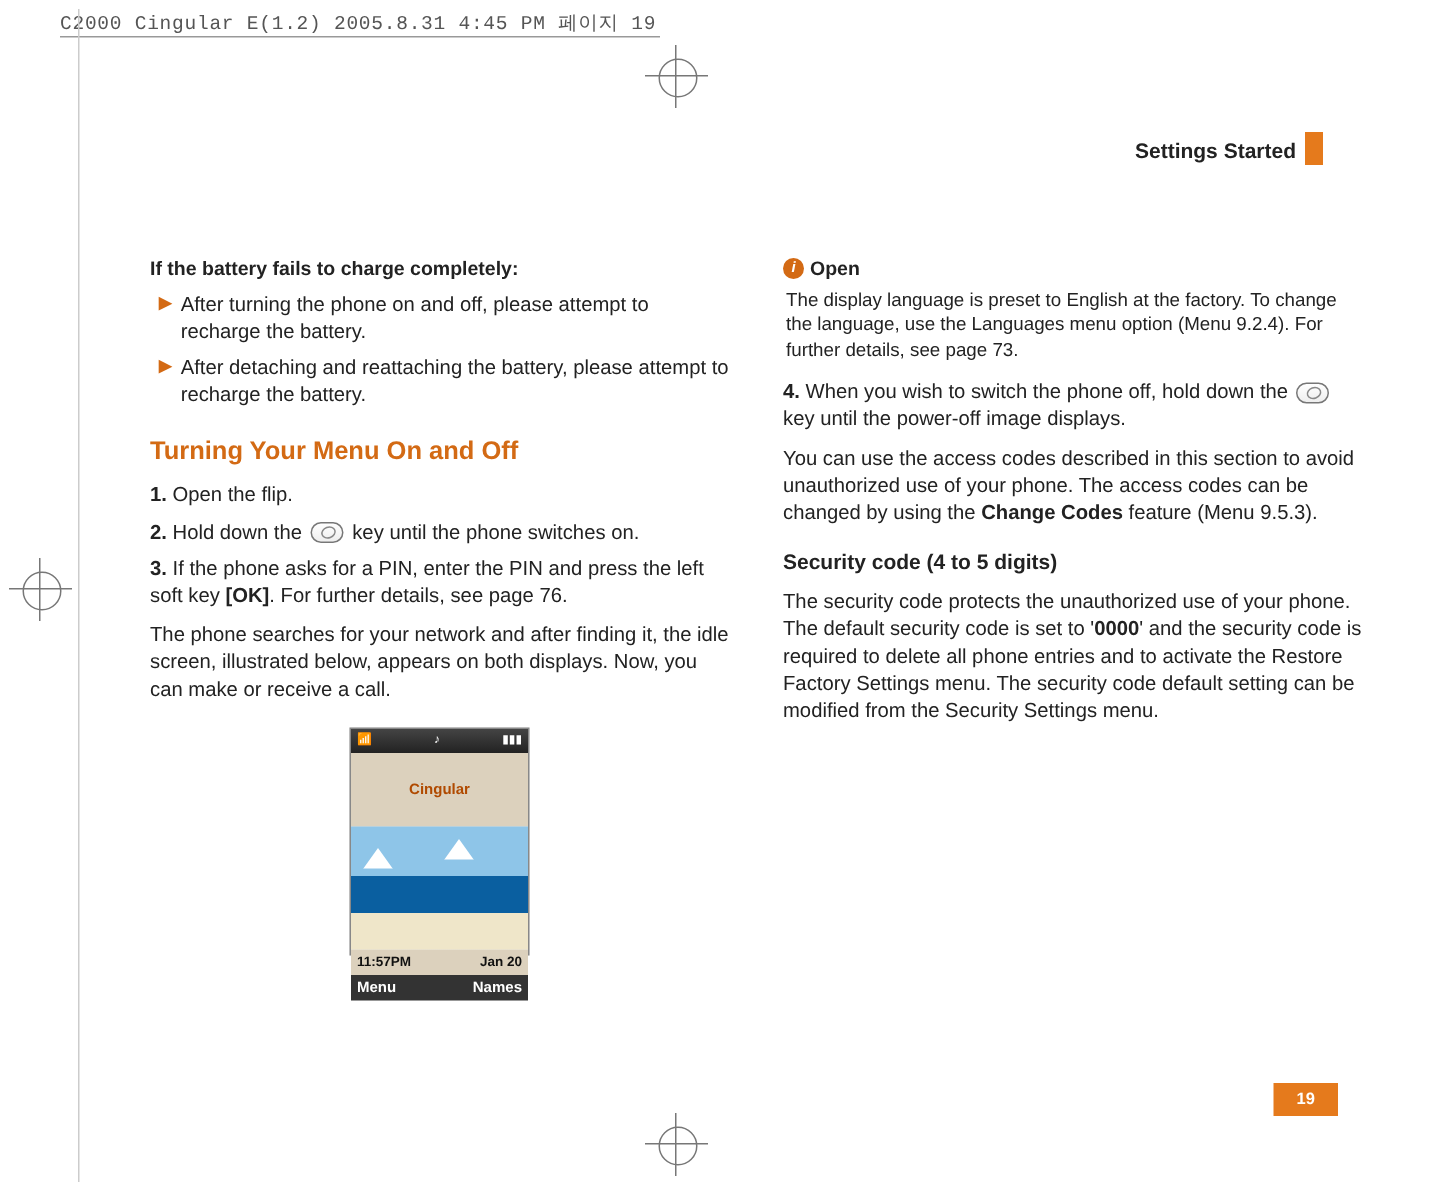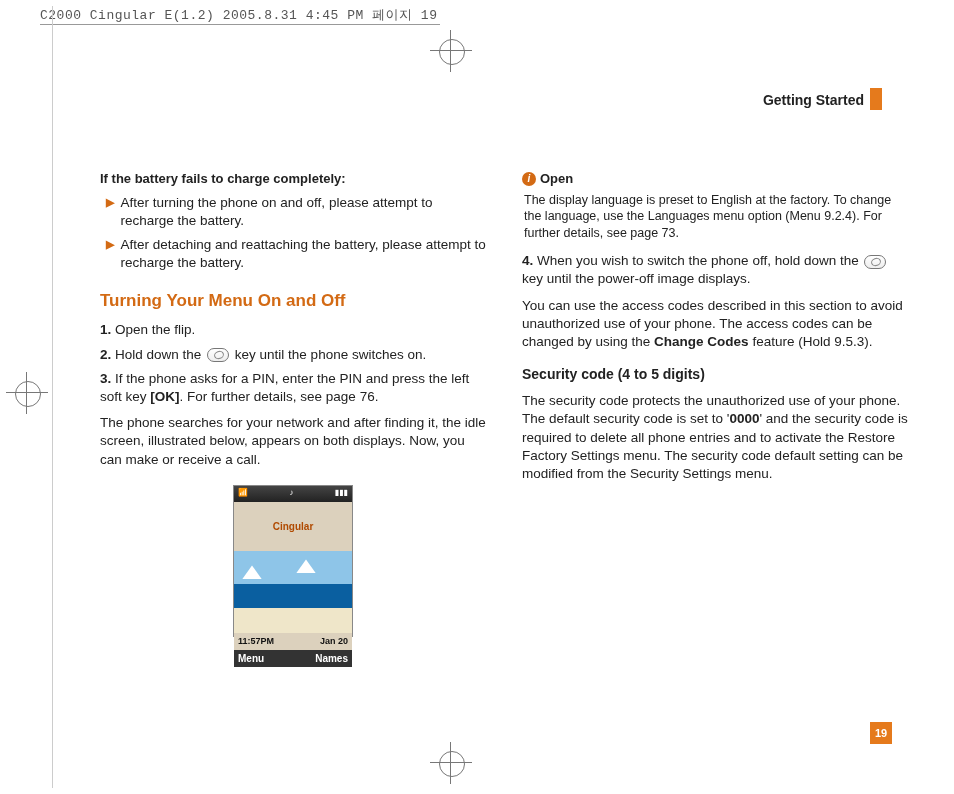--- a/index.html
+++ b/index.html
@@ -256,21 +256,21 @@
   }
   .sub-head {
     font-weight: bold;
     font-size: 14px;
     margin: 14px 0 6px 0;
   }
   .page-num-box {
     position: absolute;
     right: 62px;
     bottom: 50px;
-    width: 22px;
+    width: 43px;
     height: 22px;
     background: #e57a1c;
     color: #fff;
     font-size: 11px;
     font-weight: bold;
     display: flex;
     align-items: center;
     justify-content: center;
   }
 </style>
@@ -293,21 +293,21 @@
     <div class="crop-circ"></div>
 </div>
 <div class="crop-side">
   <div class="crop-cross-v"></div>
     <div class="crop-cross-h"></div>
     <div class="crop-circ"></div>
 </div>
 
 <div class="page">
 
-  <div class="running-head">Getting Started</div>
+  <div class="running-head">Settings Started</div>
   <div class="orange-tab"></div>
 
   <div class="columns">
 
     <div class="col">
       <div class="batt-title">If the battery fails to charge completely:</div>
 
       <div class="bullet-item">
         <span class="bullet-arrow">▶</span>
         <span>After turning the phone on and off, please attempt to recharge the battery.</span>
@@ -363,21 +363,21 @@
         </div>
         <div class="note-body">The display language is preset to English at the factory. To change the language, use the Languages menu option (Menu 9.2.4). For further details, see page 73.</div>
       </div>
 
       <div class="step">
         <span class="step-num">4.</span><span> When you wish to switch the phone off, hold down the </span><span class="key-icon"></span><span> key until the power-off image displays.</span>
       </div>
 
 
       <div class="para">
-        <span>You can use the access codes described in this section to avoid unauthorized use of your phone. The access codes can be changed by using the </span><b>Change Codes</b><span> feature (Hold 9.5.3).</span>
+        <span>You can use the access codes described in this section to avoid unauthorized use of your phone. The access codes can be changed by using the </span><b>Change Codes</b><span> feature (Menu 9.5.3).</span>
       </div>
 
       <div class="sub-head">Security code (4 to 5 digits)</div>
 
       <div class="para">
         <span>The security code protects the unauthorized use of your phone. The default security code is set to '</span><b>0000</b><span>' and the security code is required to delete all phone entries and to activate the Restore Factory Settings menu. The security code default setting can be modified from the Security Settings menu.</span>
       </div>
     </div>
   </div>
 </div>

